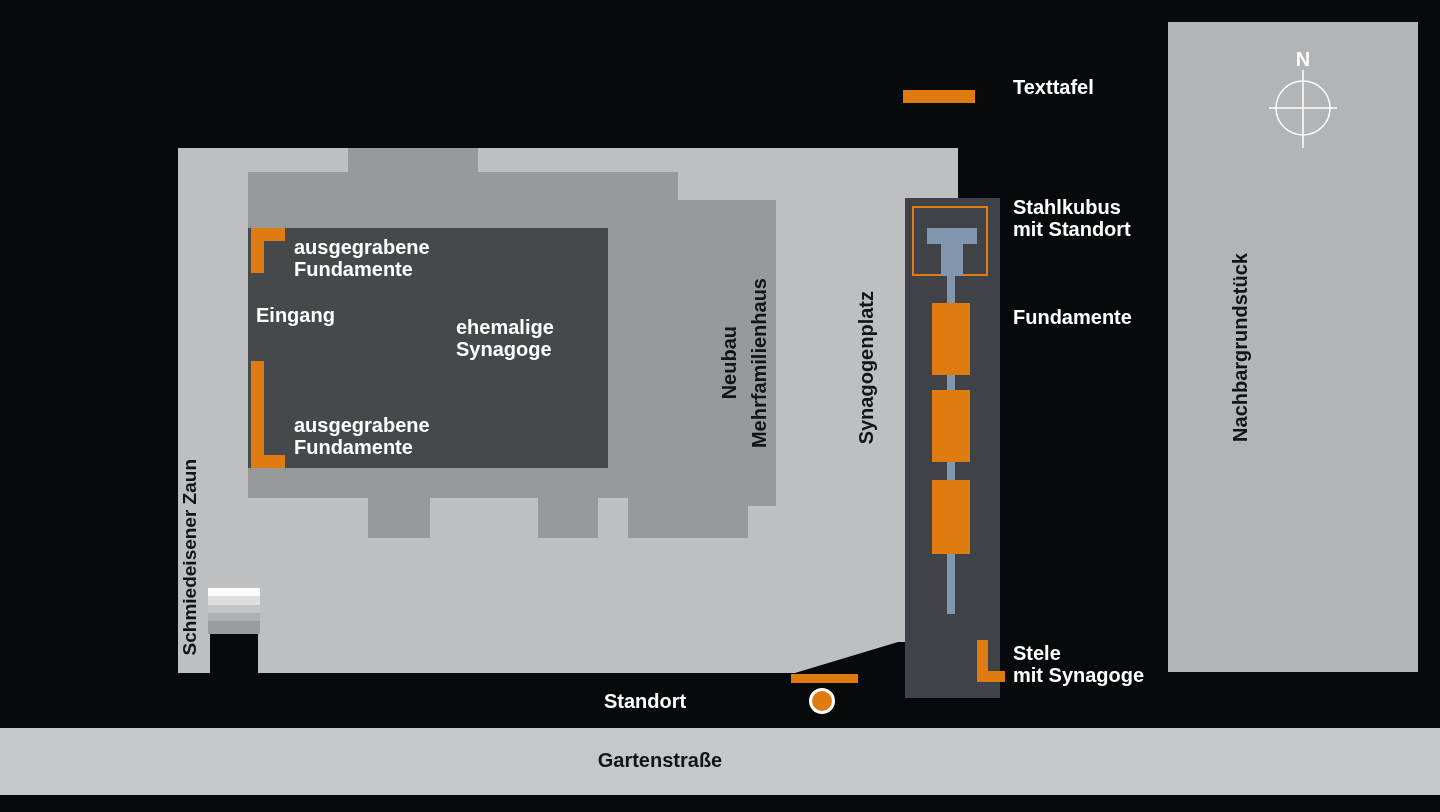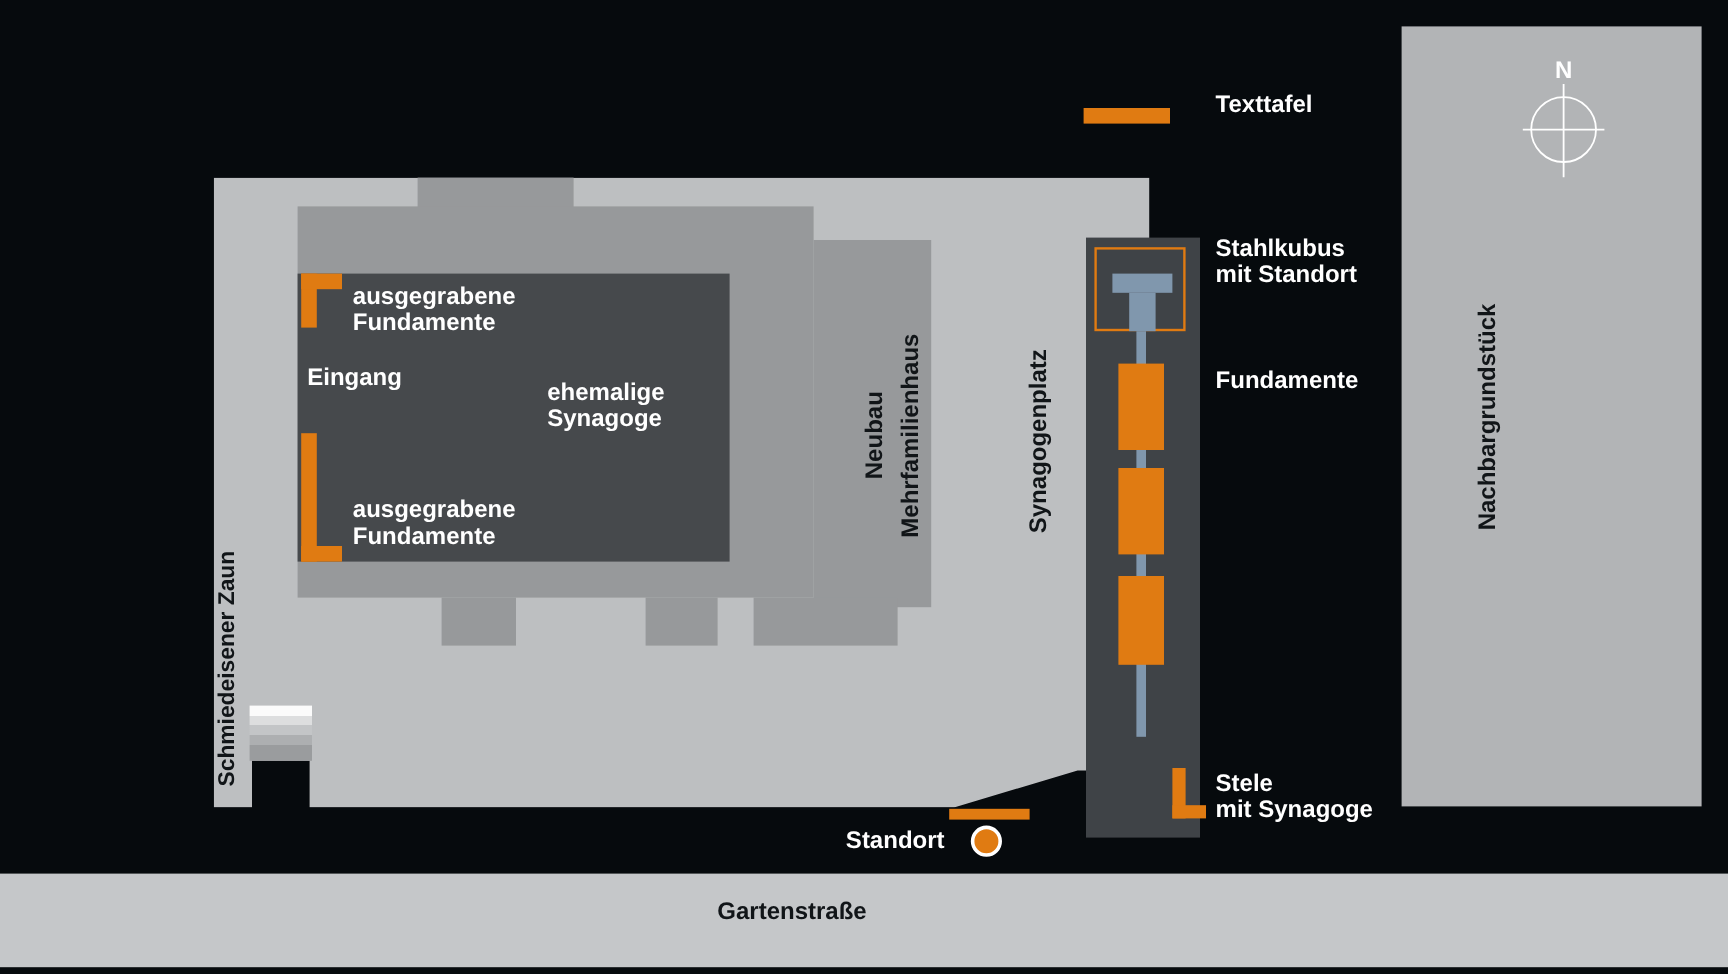--- a/index.html
+++ b/index.html
@@ -37,21 +37,21 @@
     background:var(--orange,#e07b12);
     border:3px solid var(--text-light,#fff);
   }
   svg .stroke{stroke:var(--text-light,#fff);fill:none;}
 </style>
 </head>
 <body>
 
 <div class="stage">
 
-  <div class="abs street" style="left:0;top:728px;width:1440px;height:78px">
+  <div class="abs street" style="left:0;top:728px;width:1440px;height:67px">
     <span class="abs lbl dark" style="left:430px;top:21px;width:460px;text-align:center">Gartenstraße</span>
   </div>
 
   <div class="abs neighbor" style="left:1168px;top:22px;width:250px;height:650px">
     <div class="abs vwrap" style="left:56px;top:0;width:32px;height:650px">
       <span class="lbl dark vtext">Nachbargrundstück</span>
     </div>
   </div>
 
   <div class="abs plaza" style="left:178px;top:148px;width:780px;height:525px;
@@ -127,16 +127,16 @@
   <div class="abs" style="left:1260px;top:48px;width:86px;height:100px">
     <span class="lbl light" style="display:block;text-align:center">N</span>
     <svg width="86" height="78" viewBox="0 0 86 78">
       <circle class="stroke" cx="43" cy="38" r="27" stroke-width="1.5"></circle>
       <line class="stroke" x1="43" y1="0" x2="43" y2="78" stroke-width="1.5"></line>
       <line class="stroke" x1="9" y1="38" x2="77" y2="38" stroke-width="1.5"></line>
     </svg>
   </div>
 
   <div class="abs orange-bg" style="left:791px;top:674px;width:67px;height:9px"></div>
-  <span class="abs lbl light" style="left:656px;top:690px;width:180px;text-align:center">Standort</span>
+  <span class="abs lbl light" style="left:604px;top:690px;width:180px;text-align:left">Standort</span>
   <div class="abs marker-dot" style="left:809px;top:688px;width:26px;height:26px"></div>
 
 </div>
 
 </body></html>

